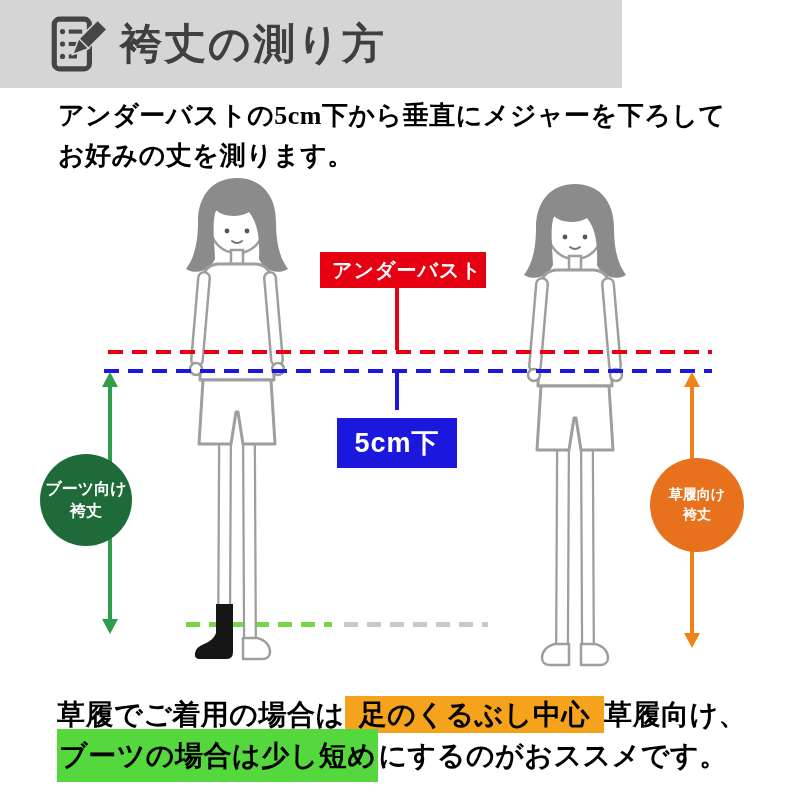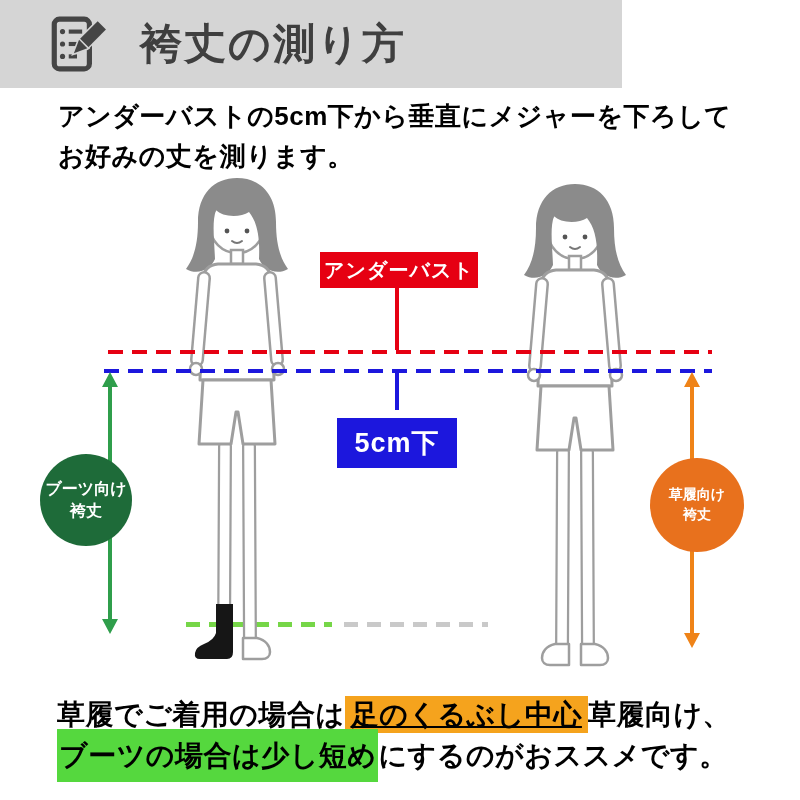--- a/index.html
+++ b/index.html
@@ -3,64 +3,64 @@
 <meta charset="utf-8">
 <style>
   html,body{margin:0;padding:0;background:#fff;}
   #canvas{
     position:relative;width:800px;height:800px;background:#fff;overflow:hidden;
     font-family:"Liberation Sans","DejaVu Sans",sans-serif;color:#000;
   }
   
   .header{
     position:absolute;left:0;top:0;width:622px;height:88px;
-    background:var(--header_gray);display:flex;align-items:center;gap:32px;
+    background:var(--header_gray);display:flex;align-items:center;gap:12px;
     padding-left:46px;box-sizing:border-box;
   }
   .header h1{margin:0;font-size:42px;font-weight:900;color:var(--title_gray);letter-spacing:2px;}
   .header svg{display:block;}
   
   .intro{
     position:absolute;left:58px;top:96px;width:700px;
-    font-size:26px;font-weight:800;line-height:1.55;letter-spacing:0.5px;
+    font-size:26px;font-weight:800;line-height:1.55;letter-spacing:0.5px;font-family:Liberation Serif, serif;
   }
   
   .figure{position:absolute;z-index:1;}
   .dash{position:absolute;height:4px;z-index:2;}
   .dash.red{background:repeating-linear-gradient(90deg,var(--red) 0 15px,transparent 15px 24px);}
   .dash.blue{background:repeating-linear-gradient(90deg,var(--blue) 0 15px,transparent 15px 24px);}
   .dash.greenlight{height:5px;z-index:0;background:repeating-linear-gradient(90deg,var(--green_light) 0 14px,transparent 14px 23px);}
   .dash.gray{height:5px;z-index:0;background:repeating-linear-gradient(90deg,var(--gray_dash) 0 14px,transparent 14px 23px);}
   .connector{position:absolute;width:4px;z-index:3;}
   .connector.red{background:var(--red);}
   .connector.blue{background:var(--blue);}
   .tagbox{
     position:absolute;z-index:3;display:flex;align-items:center;justify-content:center;
     color:#fff;font-weight:800;
   }
-  .tagbox.red{background:var(--red);font-size:20px;letter-spacing:1px;}
+  .tagbox.red{background:var(--red);font-size:20px;letter-spacing:1px;padding-left:8px;}
   .tagbox.blue{background:var(--blue);font-size:27px;letter-spacing:1px;margin-top:8px;}
   .arrow{position:absolute;z-index:2;}
   .arrow-green line{stroke:var(--green_mid);stroke-width:4;}
   .arrow-green polygon{fill:var(--green_mid);}
   .arrow-orange line{stroke:var(--orange_arrow);stroke-width:4;}
   .arrow-orange polygon{fill:var(--orange_arrow);}
   .badge{
     position:absolute;z-index:3;border-radius:50%;
     display:flex;flex-direction:column;align-items:center;justify-content:center;
     color:#fff;font-weight:800;font-size:16px;line-height:1.4;text-align:center;
   }
   .badge.green{background:var(--green_dark);}
   .badge.orange{background:var(--orange);}
   
   .footer{
     position:absolute;left:57px;top:694px;width:710px;
     font-size:28px;font-weight:800;line-height:1.48;letter-spacing:0.5px;
   }
-  .hl-orange{background:var(--hl_orange);padding:3px 6px;text-decoration:underline;}
+  .hl-orange{background:var(--hl_orange);padding:3px 14px;}
   .hl-green{background:var(--hl_green);padding:11px 2px;}
 </style>
 </head>
 <body>
 
 <div id="canvas">
 
   <div class="header">
     <svg width="62" height="62" viewBox="0 0 60 60">
       <rect x="8" y="6" width="34" height="48" rx="5" fill="none" stroke="#454545" stroke-width="5"></rect>

